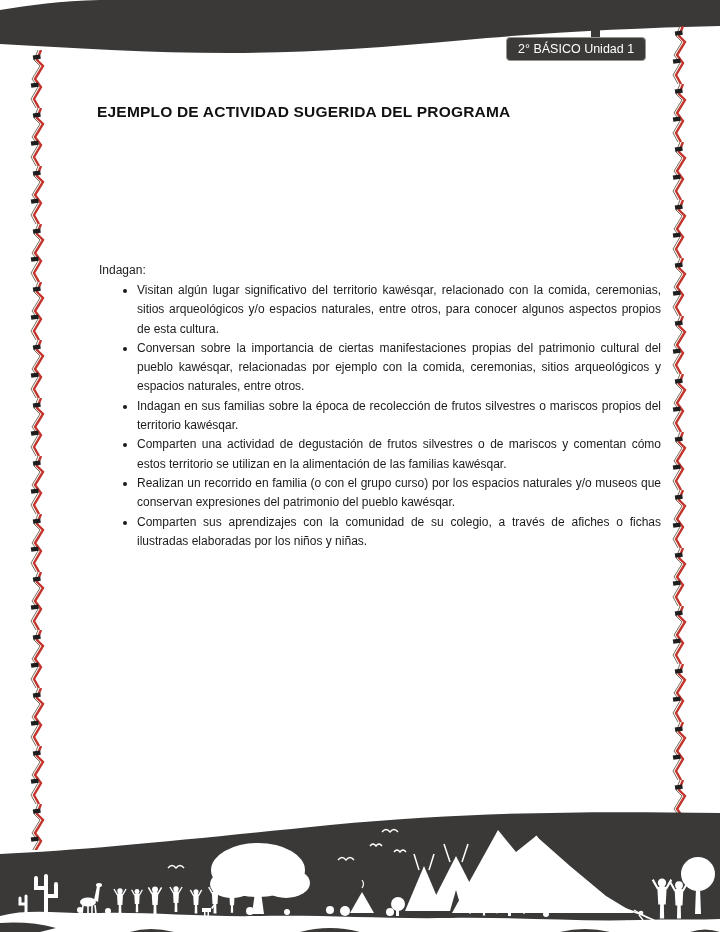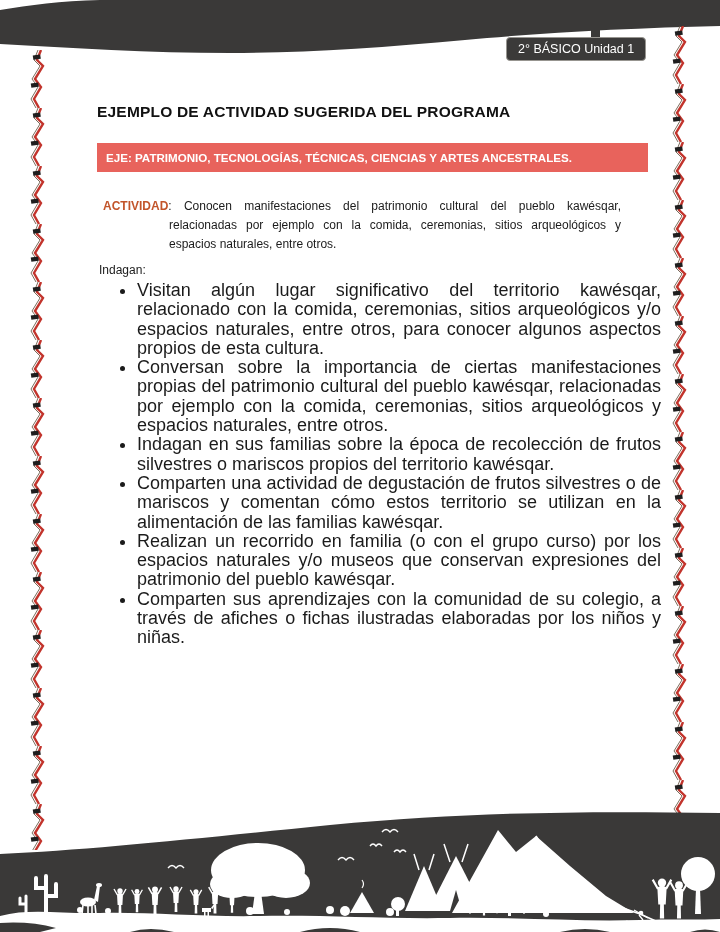--- a/index.html
+++ b/index.html
@@ -54,21 +54,21 @@
     box-sizing:border-box;
   }
   .actividad .act-label{font-weight:bold;color:#c2552b;}
   .ejemplos-label{
     position:absolute;top:261px;left:99px;margin:0;
     font-size:12px;line-height:19px;font-weight:normal;
   }
   .ejemplos-list{
     position:absolute;top:281px;left:99px;width:524px;
     margin:0;padding:0 0 0 38px;
-    font-size:18px;line-height:19.3px;
+    font-size:12px;line-height:19.3px;
     text-align:justify;
   }
   .ejemplos-list li{margin:0;padding:0;}
   
   .footer-svg{position:absolute;bottom:0;left:0;display:block;}
 </style>
 </head>
 <body>
 
 <div class="page">
@@ -99,23 +99,21 @@
         <path d="M17,0 L13,10 L19,16 L11,29 L17,37 L10,49 L15,58" stroke="#c2342c" stroke-width="2.4" fill="none"></path>
         <rect x="9" y="5" width="7.5" height="4.4" fill="#1e1e1e" transform="rotate(-8 12 7)"></rect>
         <rect x="7" y="33" width="7.5" height="4.4" fill="#1e1e1e" transform="rotate(-8 10 35)"></rect>
       </pattern>
     </defs>
     <rect width="30" height="800" fill="url(#zzR)"></rect>
   </svg>
 
   <h1 class="doc-title">EJEMPLO DE ACTIVIDAD SUGERIDA DEL PROGRAMA</h1>
 
-  <div class="eje-banner">EJE: PATRIMONIO, TECNOLOGÍAS, TÉCNICAS, CIENCIAS Y ARTES ANCESTRALES.</div>
-
-  <p class="actividad"><span class="act-label">ACTIVIDAD</span><span>: </span><span>Conocen manifestaciones del patrimonio cultural del pueblo kawésqar, relacionadas por ejemplo con la comida, ceremonias, sitios arqueológicos y espacios naturales, entre otros.</span></p>
+
 
   <p class="ejemplos-label">Indagan:</p>
 
   <ul class="ejemplos-list">
       <li>Visitan algún lugar significativo del territorio kawésqar, relacionado con la comida, ceremonias, sitios arqueológicos y/o espacios naturales, entre otros, para conocer algunos aspectos propios de esta cultura.</li>
       <li>Conversan sobre la importancia de ciertas manifestaciones propias del patrimonio cultural del pueblo kawésqar, relacionadas por ejemplo con la comida, ceremonias, sitios arqueológicos y espacios naturales, entre otros.</li>
       <li>Indagan en sus familias sobre la época de recolección de frutos silvestres o mariscos propios del territorio kawésqar.</li>
       <li>Comparten una actividad de degustación de frutos silvestres o de mariscos y comentan cómo estos territorio se utilizan en la alimentación de las familias kawésqar.</li>
       <li>Realizan un recorrido en familia (o con el grupo curso) por los espacios naturales y/o museos que conservan expresiones del patrimonio del pueblo kawésqar.</li>
       <li>Comparten sus aprendizajes con la comunidad de su colegio, a través de afiches o fichas ilustradas elaboradas por los niños y niñas.</li>

